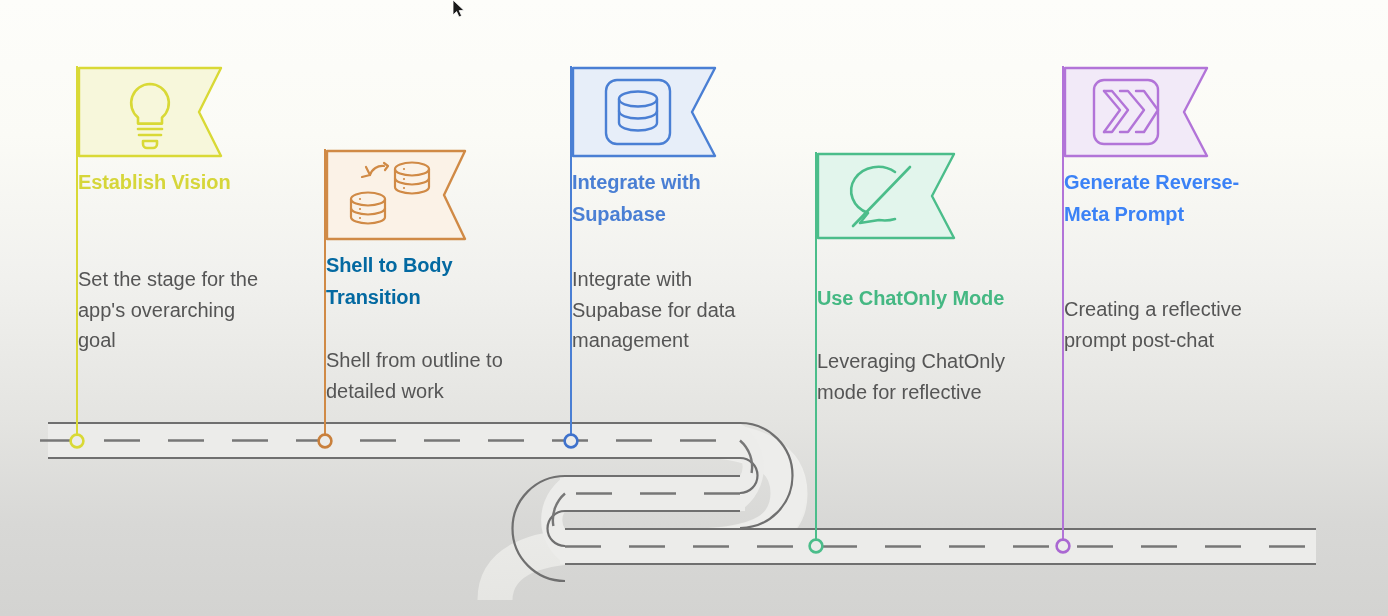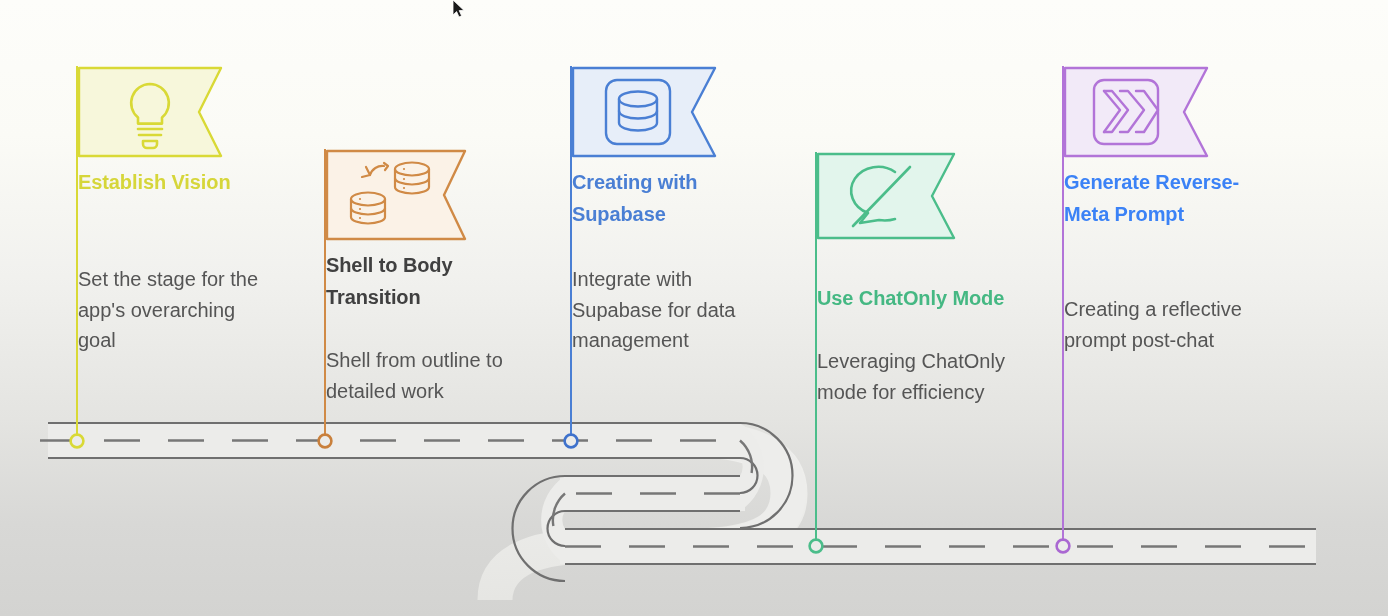--- a/index.html
+++ b/index.html
@@ -197,60 +197,60 @@
           <circle cx="34" cy="50" r="1.1" fill="#d08a46" stroke="none"></circle>
           <circle cx="34" cy="60" r="1.1" fill="#d08a46" stroke="none"></circle>
           <circle cx="34" cy="69" r="1.1" fill="#d08a46" stroke="none"></circle>
 
           <path d="M44,26 a13,13 0 0 1 14,-9"></path>
           <path d="M40,18 l4,8 l-8,2"></path>
           <path d="M58,14 l4,3 l-3,4"></path>
         </g>
       </svg>
     </div>
-    <div class="m-title" style="top:100px; color:#404040;">Shell to Body Transition</div>
+    <div class="m-title" style="top:100px; color:#0369a1;">Shell to Body Transition</div>
     <div class="m-desc" style="top:196px;">Shell from outline to detailed work</div>
     <svg style="position:absolute;left:-9px;top:282px;" width="20" height="20">
       <circle cx="10" cy="10" r="6.4" fill="#ececea" stroke="#c9803c" stroke-width="2.6"></circle>
     </svg>
   </div>
 
   <div class="milestone" style="left:570px; top:66px;">
     <div class="pole" style="left:0; height:374px; background:#4a7fd4;"></div>
     <div class="flag" style="top:0;">
       <svg width="146" height="92" viewBox="0 0 146 92" xmlns="http://www.w3.org/2000/svg">
         <path d="M1,2 L143,2 L120,46 L143,90 L1,90 Z" fill="#e7eef9" stroke="#4a7fd4" stroke-width="2.4" stroke-linejoin="round"></path>
         <g fill="none" stroke="#4a7fd4" stroke-width="2.4" stroke-linecap="round" stroke-linejoin="round">
           <rect x="34" y="14" width="64" height="64" rx="11"></rect>
           <ellipse cx="66" cy="33" rx="19" ry="7.5"></ellipse>
           <path d="M47,33 v12 a19,7.5 0 0 0 38,0 v-12"></path>
           <path d="M47,45 v12 a19,7.5 0 0 0 38,0 v-12"></path>
         </g>
       </svg>
     </div>
-    <div class="m-title" style="top:100px; color:#4a7fd4;">Creating with Supabase</div>
+    <div class="m-title" style="top:100px; color:#4a7fd4;">Integrate with Supabase</div>
     <div class="m-desc" style="top:198px;">Integrate with Supabase for data management</div>
     <svg style="position:absolute;left:-9px;top:365px;" width="20" height="20">
       <circle cx="10" cy="10" r="6.4" fill="#ececea" stroke="#3f72cc" stroke-width="2.6"></circle>
     </svg>
   </div>
 
   <div class="milestone" style="left:815px; top:152px;">
     <div class="pole" style="left:0; height:394px; background:#4bbd8a;"></div>
     <div class="flag" style="top:0;">
       <svg width="140" height="88" viewBox="0 0 140 88" xmlns="http://www.w3.org/2000/svg">
         <path d="M1,2 L137,2 L115,44 L137,86 L1,86 Z" fill="#e2f5ec" stroke="#4bbd8a" stroke-width="2.4" stroke-linejoin="round"></path>
         <g fill="none" stroke="#4bbd8a" stroke-width="2.6" stroke-linecap="round" stroke-linejoin="round">
           <path d="M78,20 a27,24 0 1 0 -27,41 l-8,10 l19,-3 a31,26 0 0 0 16,-1"></path>
           <line x1="36" y1="74" x2="93" y2="15"></line>
         </g>
       </svg>
     </div>
     <div class="m-title" style="top:98px; color:#45b883;margin-top:32px;">Use ChatOnly Mode</div>
-    <div class="m-desc" style="top:194px;">Leveraging ChatOnly mode for efficiency</div>
+    <div class="m-desc" style="top:194px;">Leveraging ChatOnly mode for reflective</div>
     <svg style="position:absolute;left:-9px;top:384px;" width="20" height="20">
       <circle cx="10" cy="10" r="6.4" fill="#ececea" stroke="#4bbd8a" stroke-width="2.6"></circle>
     </svg>
   </div>
 
   <div class="milestone" style="left:1062px; top:66px;">
     <div class="pole" style="left:0; height:480px; background:#b274d8;"></div>
     <div class="flag" style="top:0;">
       <svg width="146" height="92" viewBox="0 0 146 92" xmlns="http://www.w3.org/2000/svg">
         <path d="M1,2 L143,2 L120,46 L143,90 L1,90 Z" fill="#f2eaf8" stroke="#b274d8" stroke-width="2.4" stroke-linejoin="round"></path>

